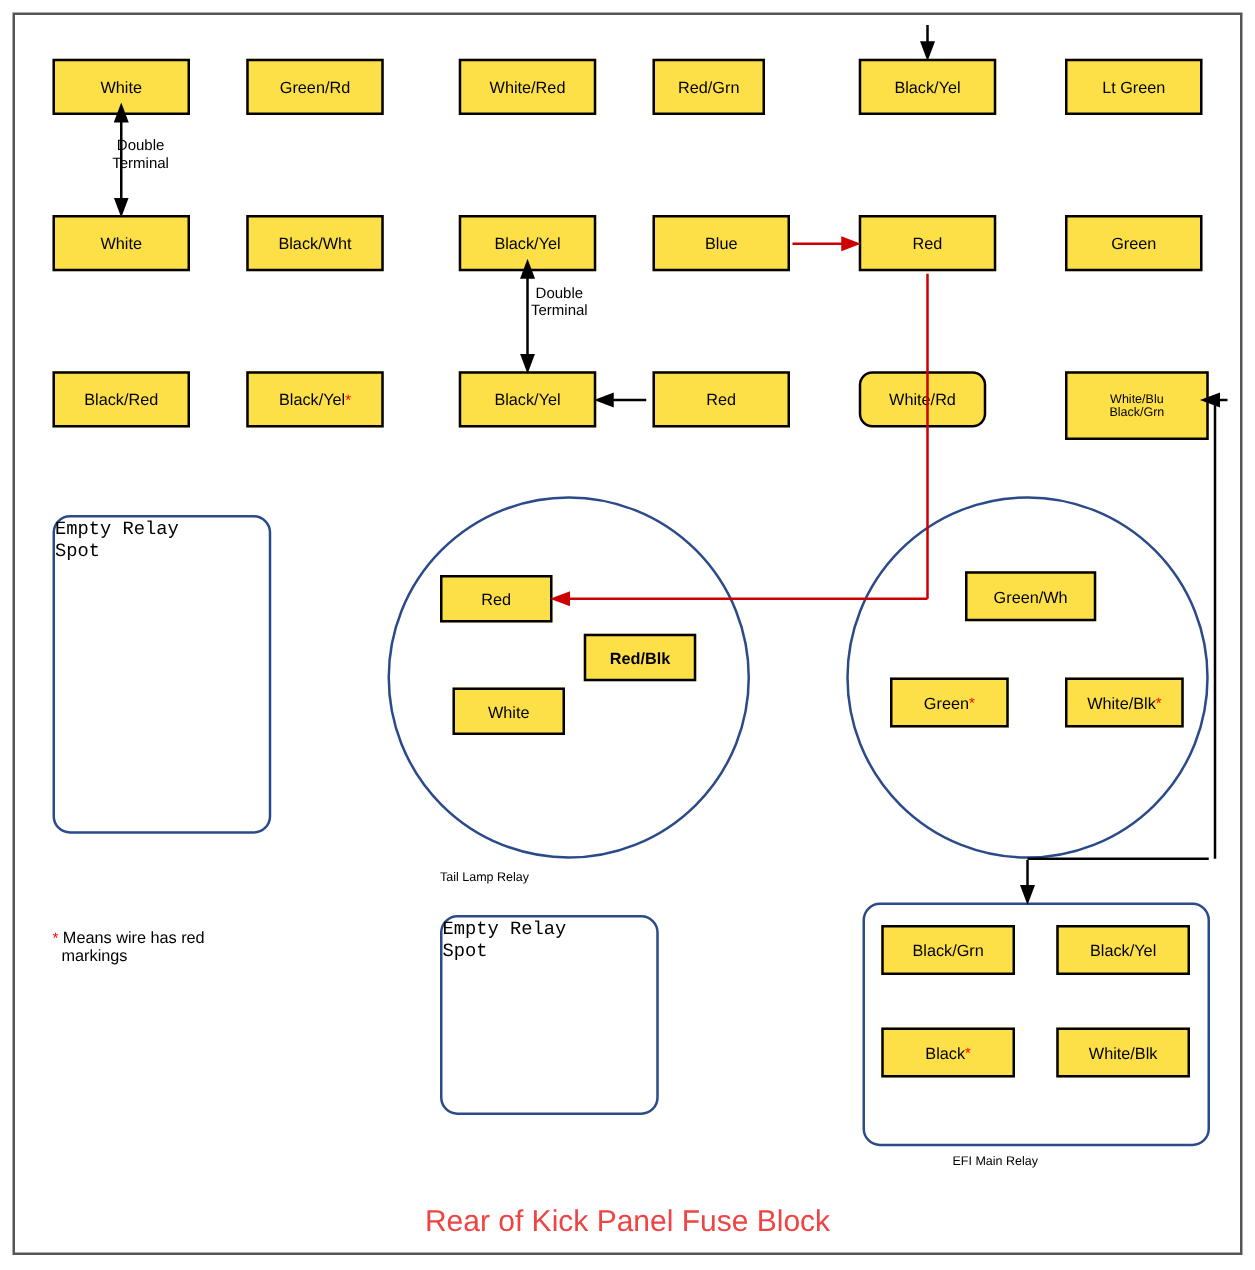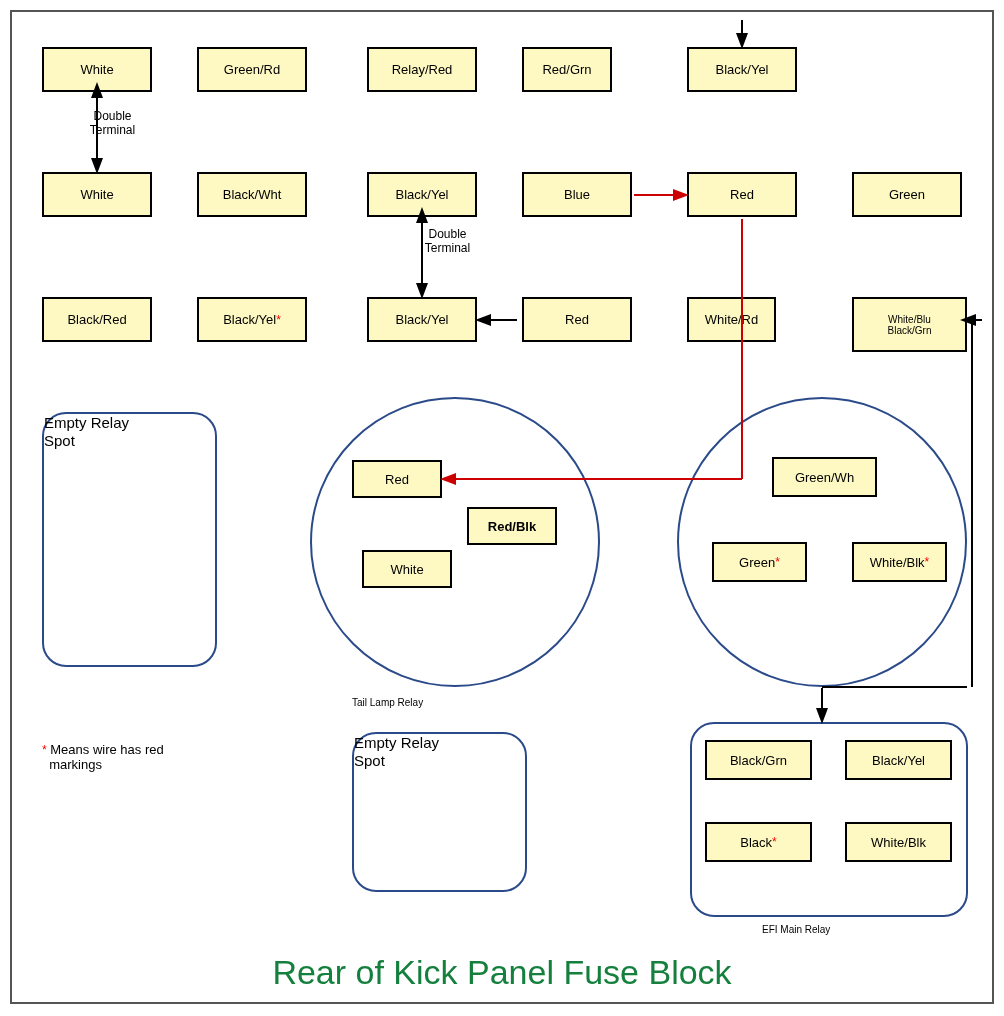--- a/index.html
+++ b/index.html
@@ -15,49 +15,50 @@
       border: 2px solid #555;
       margin: 10px;
       width: 984px;
       height: 994px;
       position: relative;
       background: #fff;
     }
     .fuse-box {
       position: absolute;
       border: 2px solid #000;
-      background: #fef9c3;
+      background: #fde047;
       display: flex;
       align-items: center;
       justify-content: center;
       text-align: center;
       font-size: 13px;
       font-weight: normal;
     }
     .title-bottom {
       position: absolute;
       bottom: 10px;
       left: 0;
       right: 0;
       text-align: center;
-      font-size: 34px;
+      font-size: 24px;
       font-weight: normal;
-      color: #15803d;
+      color: #ef4444;
     }
     .circle-relay {
       position: absolute;
       border-radius: 50%;
       border: 2.5px solid #2a4a8a;
       background: transparent;
     }
     .rounded-box {
       position: absolute;
-      border-radius: 24px;
+      border-radius: 14px;
       border: 2.5px solid #2a4a8a;
       background: transparent;
+      font-family: Liberation Mono, monospace;
     }
     .label-text {
       position: absolute;
       font-size: 10px;
       text-align: center;
       color: #000;
     }
     .red-star {
       color: red;
       font-size: 12px;
@@ -85,36 +86,37 @@
   </style>
 </head>
 <body>
 
 <div class="main-container">
 
   <div class="title-bottom">Rear of Kick Panel Fuse Block</div>
 
   <div class="fuse-box" style="left:30px;top:35px;width:110px;height:45px;">White</div>
   <div class="fuse-box" style="left:185px;top:35px;width:110px;height:45px;">Green/Rd</div>
-  <div class="fuse-box" style="left:355px;top:35px;width:110px;height:45px;">Relay/Red</div>
+  <div class="fuse-box" style="left:355px;top:35px;width:110px;height:45px;">White/Red</div>
   <div class="fuse-box" style="left:510px;top:35px;width:90px;height:45px;">Red/Grn</div>
   <div class="fuse-box" style="left:675px;top:35px;width:110px;height:45px;">Black/Yel</div>
+  <div class="fuse-box" style="left:840px;top:35px;width:110px;height:45px;">Lt Green</div>
 
   <div class="fuse-box" style="left:30px;top:160px;width:110px;height:45px;">White</div>
   <div class="fuse-box" style="left:185px;top:160px;width:110px;height:45px;">Black/Wht</div>
   <div class="fuse-box" style="left:355px;top:160px;width:110px;height:45px;">Black/Yel</div>
   <div class="fuse-box" style="left:510px;top:160px;width:110px;height:45px;">Blue</div>
   <div class="fuse-box" style="left:675px;top:160px;width:110px;height:45px;">Red</div>
   <div class="fuse-box" style="left:840px;top:160px;width:110px;height:45px;">Green</div>
 
   <div class="fuse-box" style="left:30px;top:285px;width:110px;height:45px;">Black/Red</div>
   <div class="fuse-box" style="left:185px;top:285px;width:110px;height:45px;">Black/Yel<br><span class="red-star">*</span></div>
   <div class="fuse-box" style="left:355px;top:285px;width:110px;height:45px;">Black/Yel</div>
   <div class="fuse-box" style="left:510px;top:285px;width:110px;height:45px;">Red</div>
-  <div class="fuse-box" style="left:675px;top:285px;width:89px;height:45px;">White/Rd</div>
+  <div class="fuse-box" style="left:675px;top:285px;width:102px;height:45px;border-radius:11px;">White/Rd</div>
   <div class="fuse-box" style="left:840px;top:285px;width:115px;height:55px;font-size:10px;">White/Blu<br>Black/Grn</div>
 
   <div class="double-terminal-label" style="left:58px;top:97px;width:85px;">Double<br>Terminal</div>
 
   <div class="double-terminal-label" style="left:393px;top:215px;width:85px;">Double<br>Terminal</div>
 
   <div class="rounded-box" style="left:30px;top:400px;width:175px;height:255px;">
     <span style="font-size:15px;text-align:center;">Empty Relay<br>Spot</span>
   </div>
 

